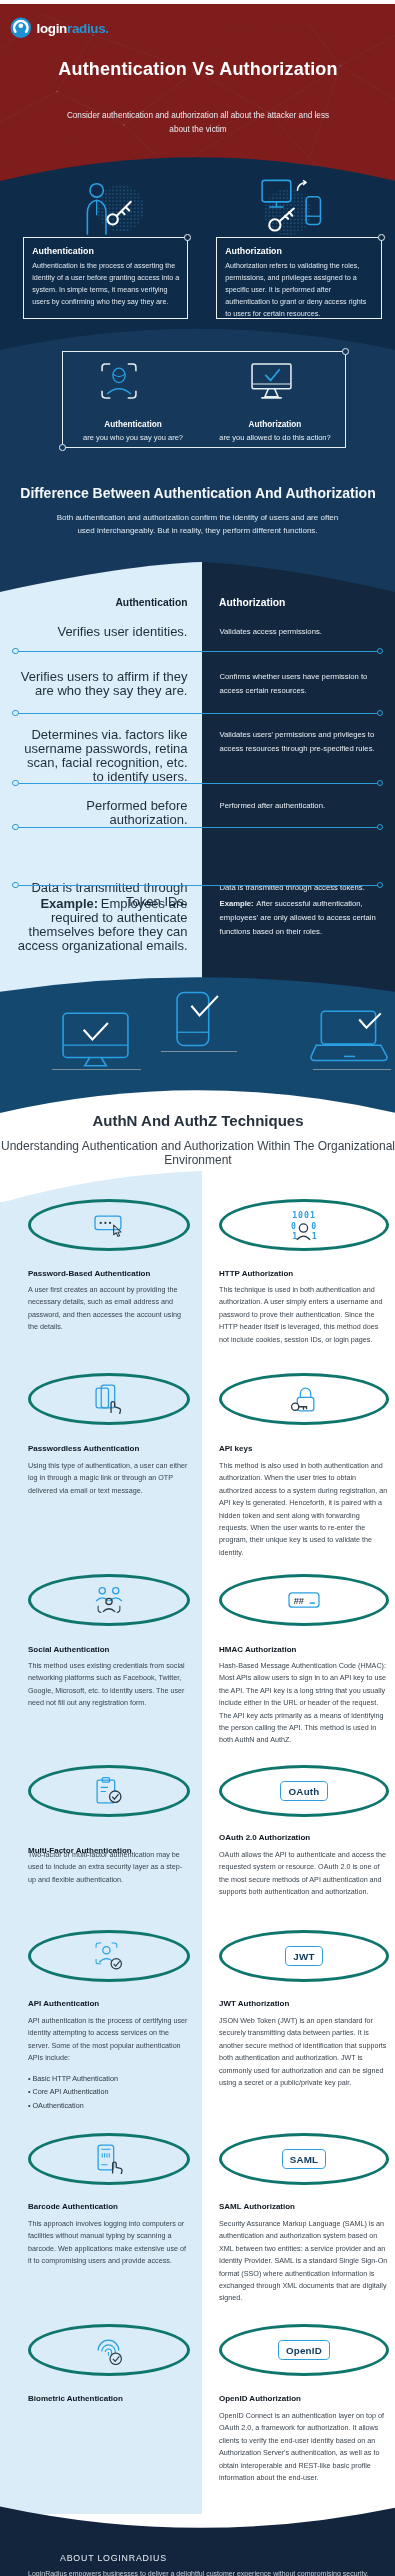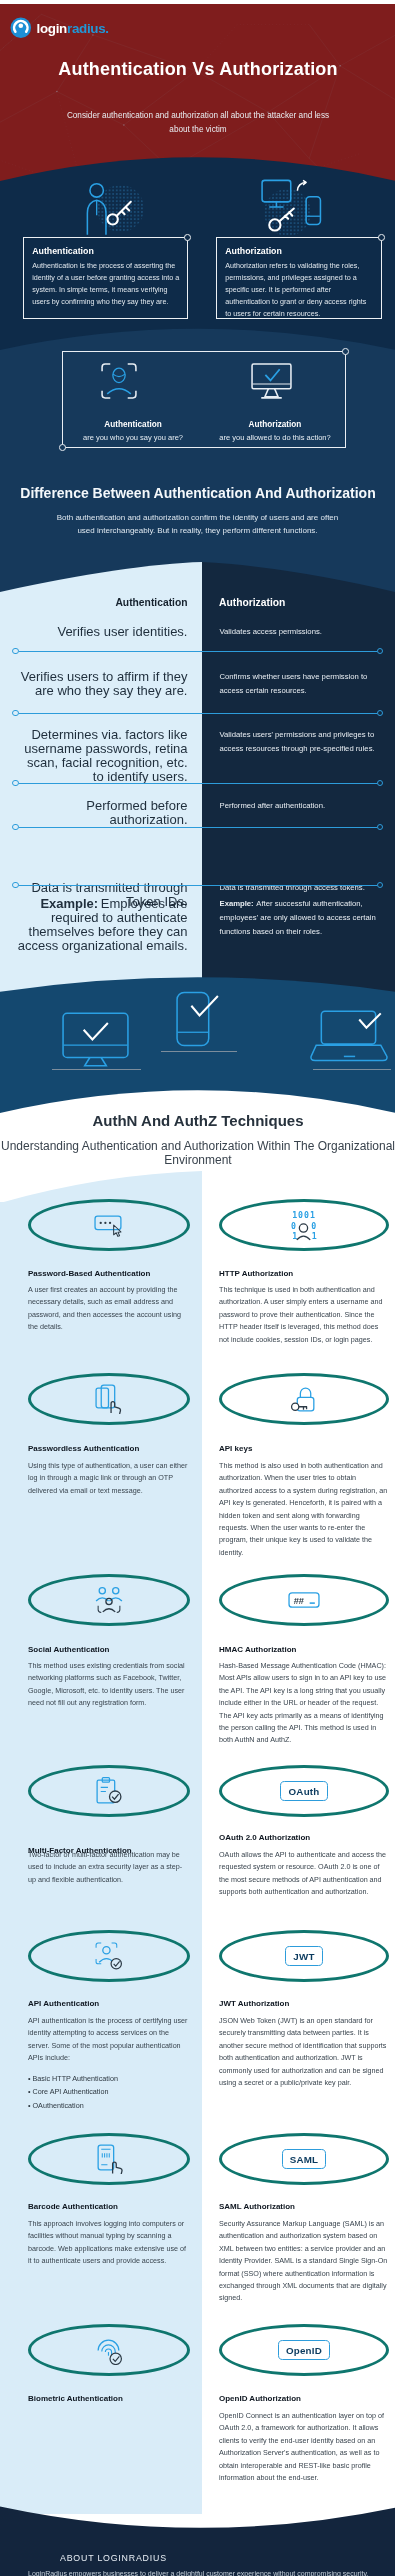--- a/index.html
+++ b/index.html
@@ -441,21 +441,21 @@
 
     <div class="tcirc tl" style="top:1051px;">
       <svg width="30" height="30" viewBox="0 0 58 58">
         <rect x="8" y="2" width="30" height="48" rx="5" stroke="#2aa0e4" fill="none" stroke-width="2.5"></rect>
         <path d="M14 10 h18 M14 40 h12" stroke="#2aa0e4" stroke-width="2" fill="none"></path>
         <path d="M16 18 v8 M20.5 18 v8 M25 18 v8 M29.5 18 v8" stroke="#2aa0e4" stroke-width="2" fill="none"></path>
         <path d="M36 57 V39 q0 -4 3.5 -4 t3.5 4 v6 l8 2 q4 1.5 3 5.5 l-1.5 6" stroke="#2c3a46" stroke-width="2.5" fill="none" stroke-linejoin="round"></path>
       </svg>
     </div>
     <div class="ttitle tl" style="top:1120px;">Barcode Authentication</div>
-    <div class="tbody tl" style="top:1136px;">This approach involves logging into computers or facilities without manual typing by scanning a barcode. Web applications make extensive use of it to authenticate users and provide access.</div>
+    <div class="tbody tl" style="top:1136px;">This approach involves logging into computers or facilities without manual typing by scanning a barcode. Web applications make extensive use of it to compromising users and provide access.</div>
 
     <div class="tcirc tr" style="top:1051px;">
       <div class="badge">SAML</div>
     </div>
     <div class="ttitle tr" style="top:1120px;">SAML Authorization</div>
     <div class="tbody tr" style="top:1136px;">Security Assurance Markup Language (SAML) is an authentication and authorization system based on XML between two entities: a service provider and an Identity Provider. SAML is a standard Single Sign-On format (SSO) where authentication information is exchanged through XML documents that are digitally signed.</div>
 
     <div class="tcirc tl" style="top:1242px;">
       <svg width="30" height="30" viewBox="0 0 58 58">
         <path d="M8 30 a20 20 0 0 1 40 0" stroke="#2aa0e4" fill="none" stroke-width="2.5"></path>

